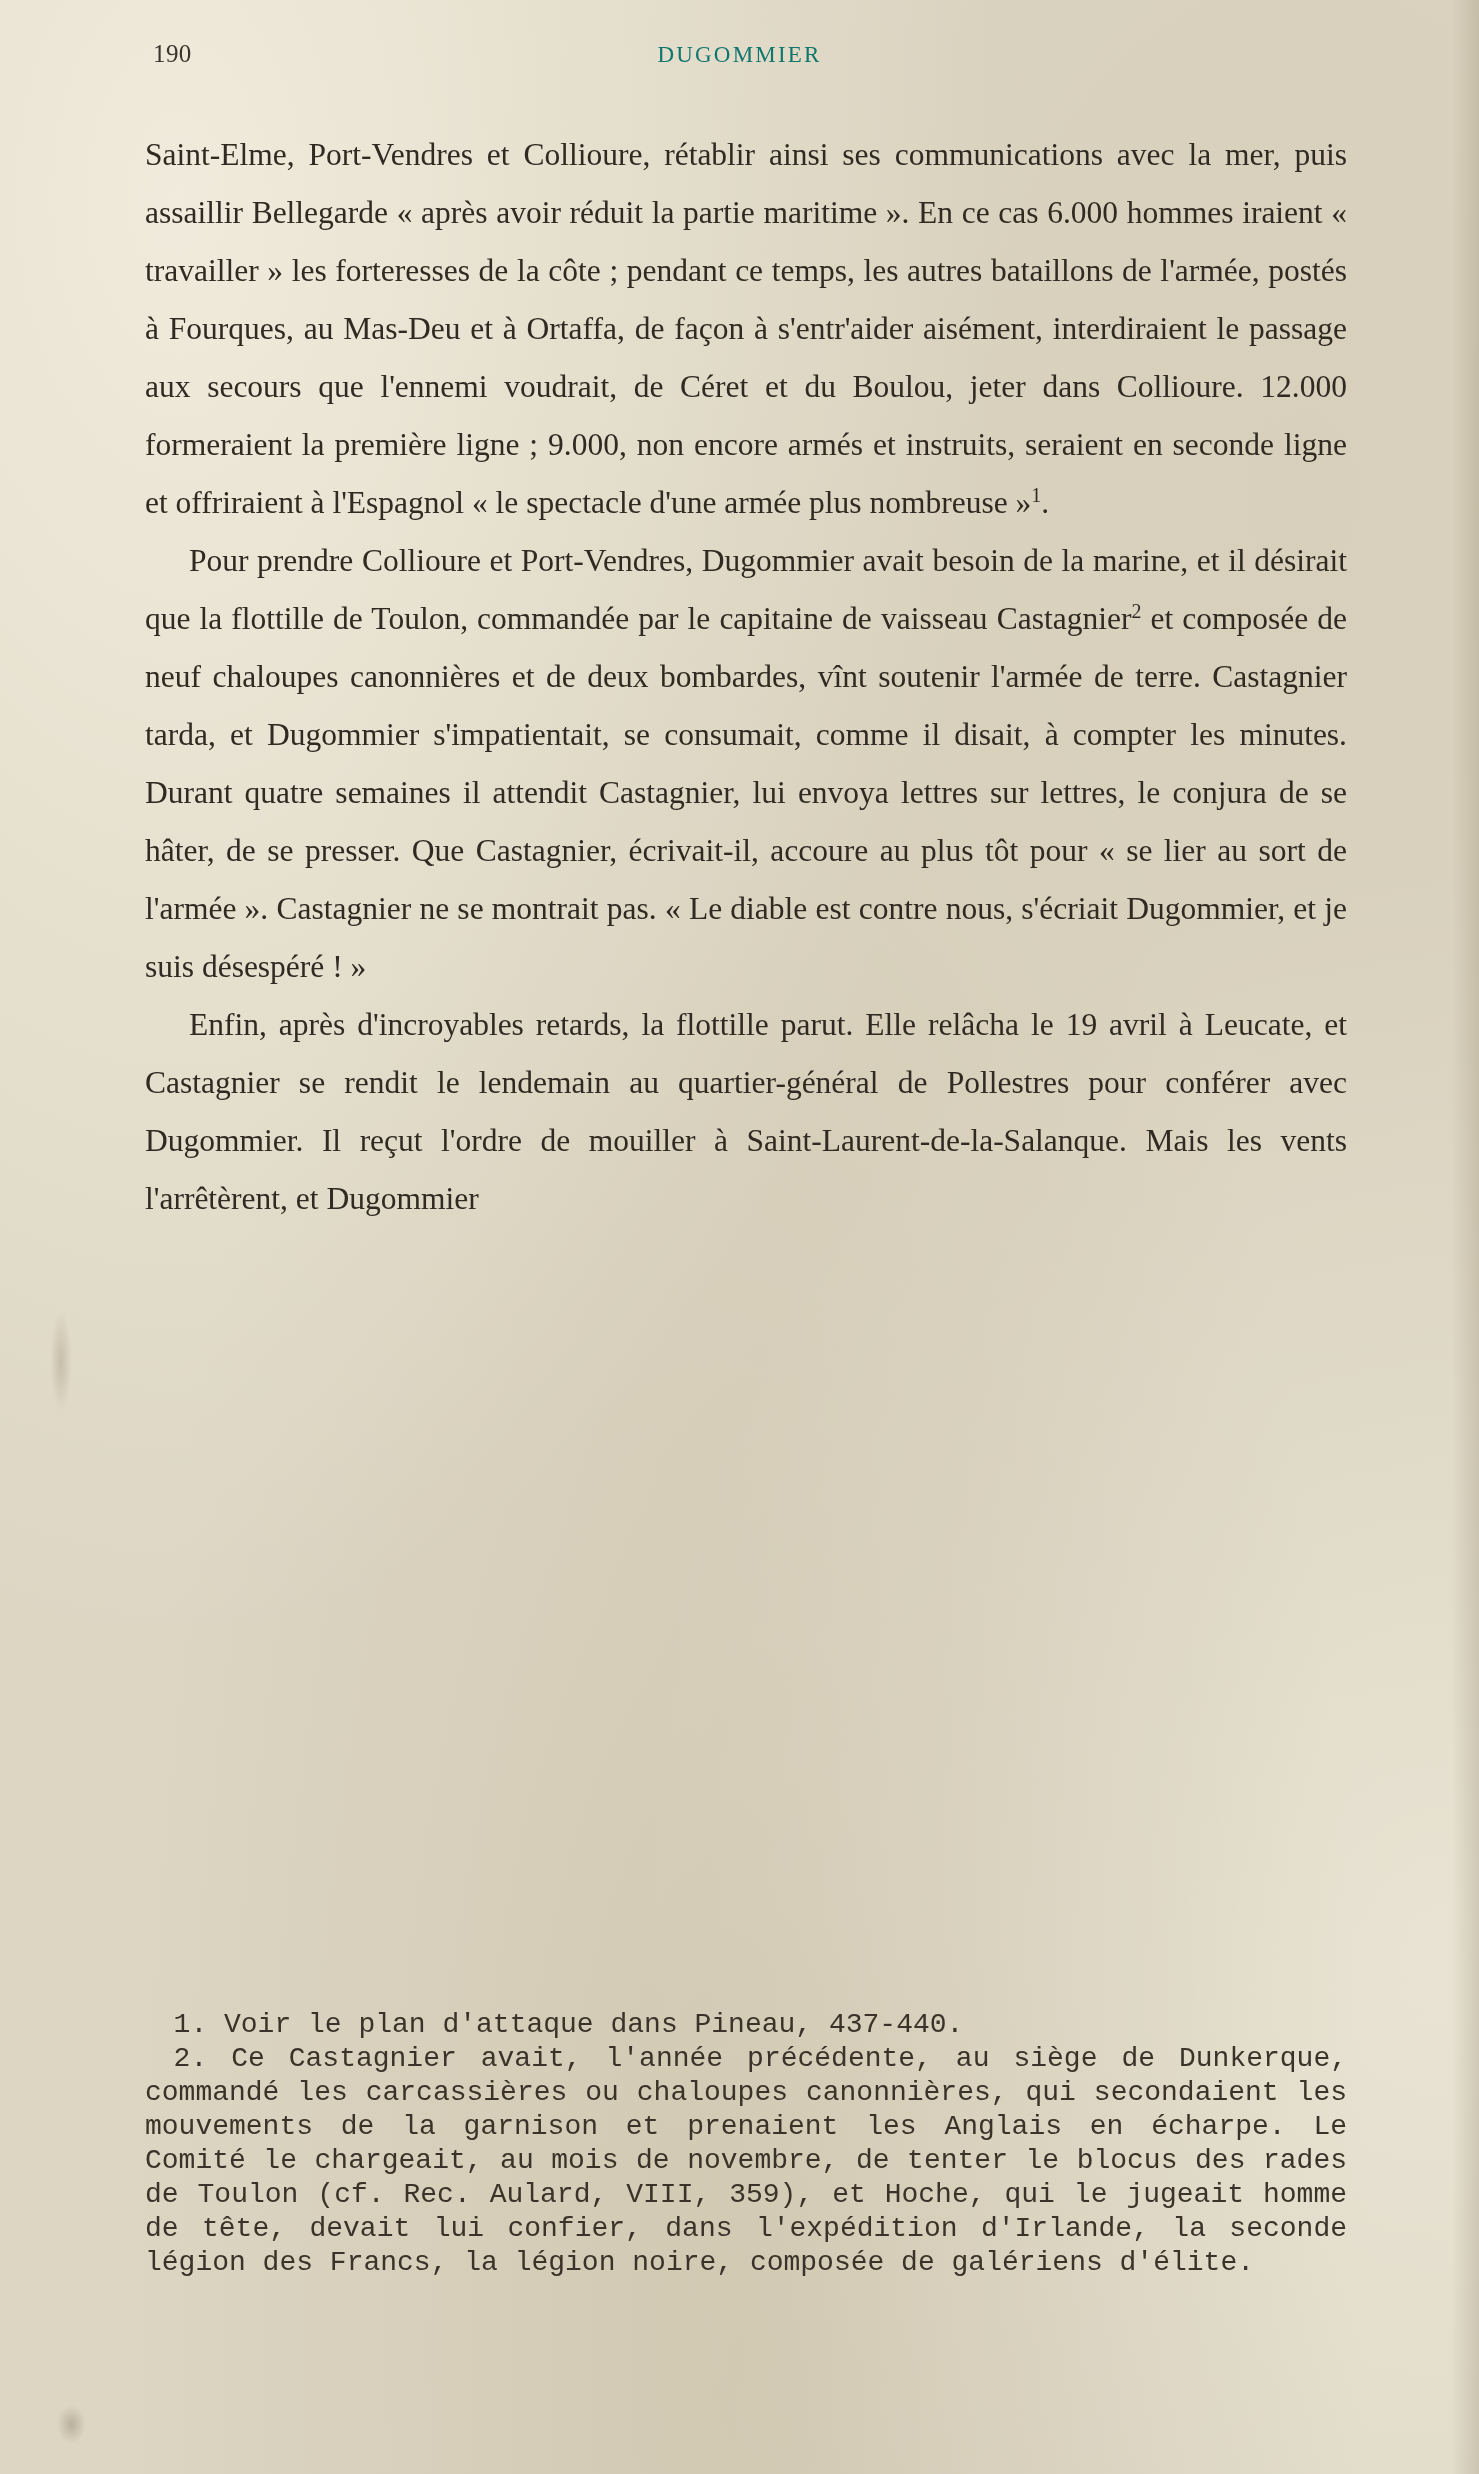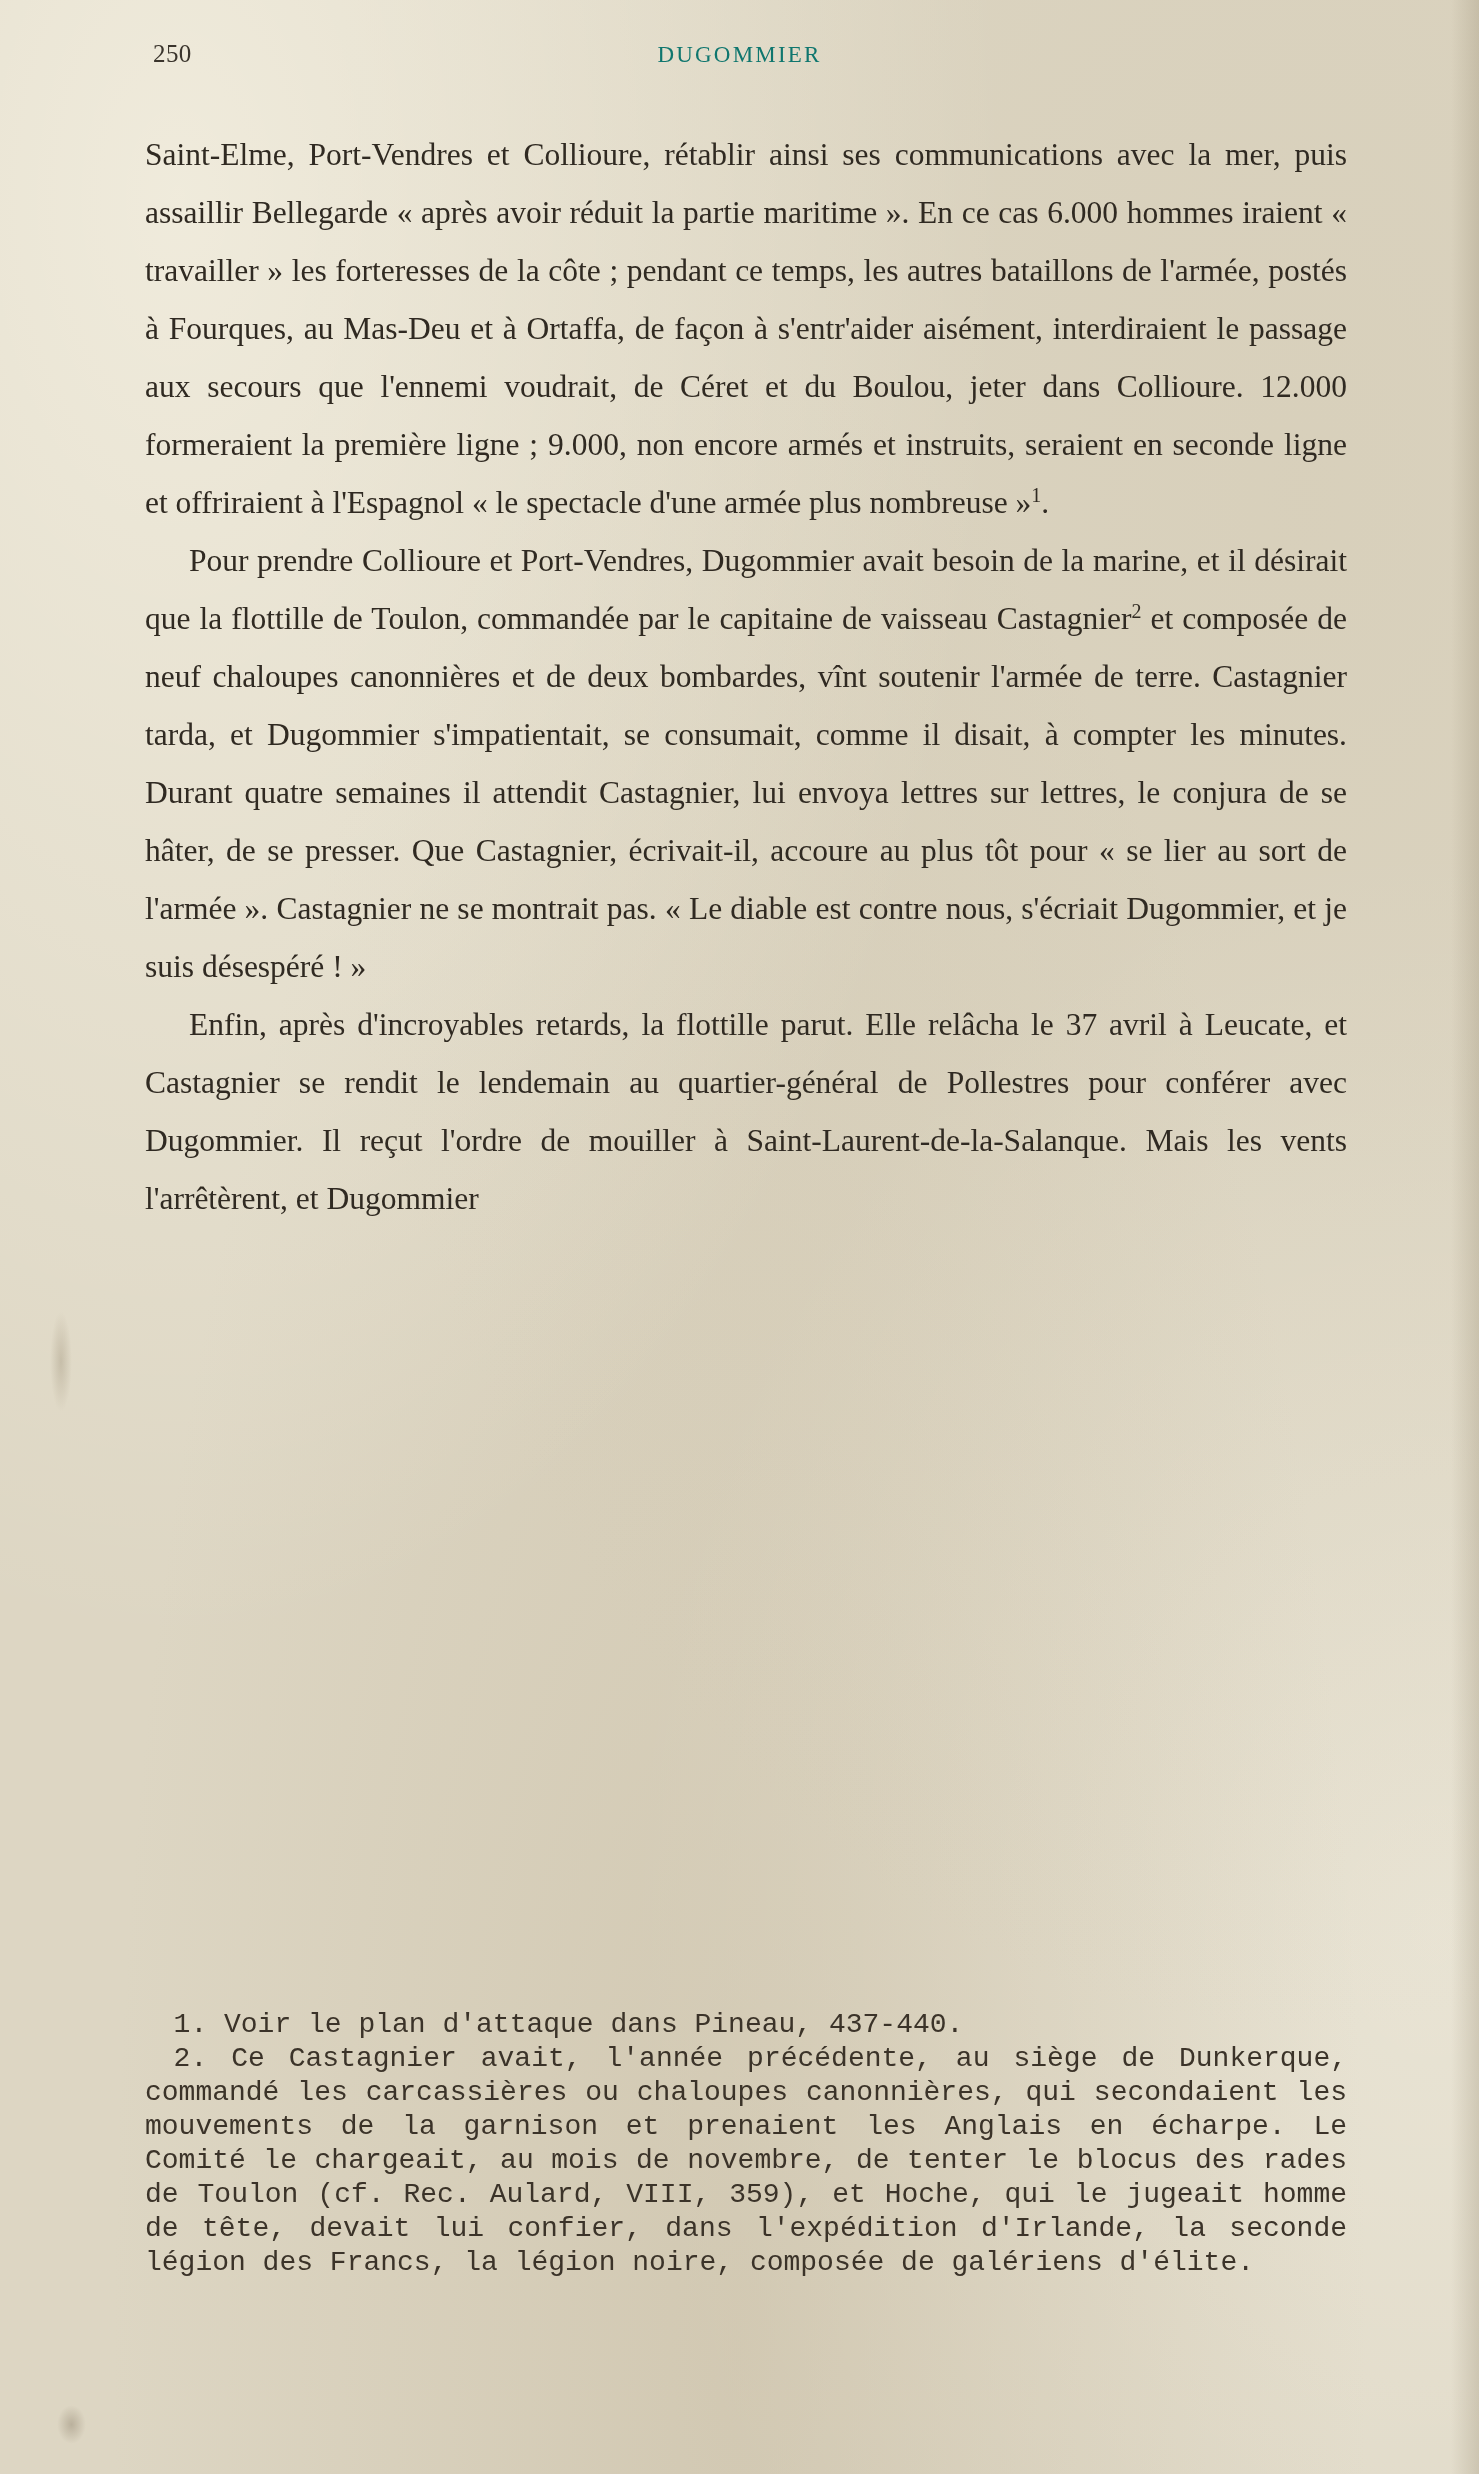--- a/index.html
+++ b/index.html
@@ -123,28 +123,28 @@
   }
 </style>
 </head>
 <body>
 
 <div class="paper-tint"></div>
 
 <div class="page">
 
   <div class="page-header">
-    <div class="folio">250</div>
+    <div class="folio">190</div>
     <div class="running-head">DUGOMMIER</div>
   </div>
 
   <div class="body-text">
     <p><span>Saint-Elme, Port-Vendres et Collioure, rétablir ainsi ses communications avec la mer, puis assaillir Bellegarde « après avoir réduit la partie maritime ». En ce cas 6.000 hommes iraient « travailler » les forteresses de la côte ; pendant ce temps, les autres bataillons de l'armée, postés à Fourques, au Mas-Deu et à Ortaffa, de façon à s'entr'aider aisément, interdiraient le passage aux secours que l'ennemi voudrait, de Céret et du Boulou, jeter dans Collioure. 12.000 formeraient la première ligne ; 9.000, non encore armés et instruits, seraient en seconde ligne et offriraient à l'Espagnol « le spectacle d'une armée plus nombreuse »</span><span class="sup">1</span><span>.</span></p>
     <p class="indent"><span>Pour prendre Collioure et Port-Vendres, Dugommier avait besoin de la marine, et il désirait que la flottille de Toulon, commandée par le capitaine de vaisseau Castagnier</span><span class="sup">2</span><span> et composée de neuf chaloupes canonnières et de deux bombardes, vînt soutenir l'armée de terre. Castagnier tarda, et Dugommier s'impatientait, se consumait, comme il disait, à compter les minutes. Durant quatre semaines il attendit Castagnier, lui envoya lettres sur lettres, le conjura de se hâter, de se presser. Que Castagnier, écrivait-il, accoure au plus tôt pour « se lier au sort de l'armée ». Castagnier ne se montrait pas. « Le diable est contre nous, s'écriait Dugommier, et je suis désespéré ! »</span></p>
-    <p class="indent">Enfin, après d'incroyables retards, la flottille parut. Elle relâcha le 37 avril à Leucate, et Castagnier se rendit le lendemain au quartier-général de Pollestres pour conférer avec Dugommier. Il reçut l'ordre de mouiller à Saint-Laurent-de-la-Salanque. Mais les vents l'arrêtèrent, et Dugommier</p>
+    <p class="indent">Enfin, après d'incroyables retards, la flottille parut. Elle relâcha le 19 avril à Leucate, et Castagnier se rendit le lendemain au quartier-général de Pollestres pour conférer avec Dugommier. Il reçut l'ordre de mouiller à Saint-Laurent-de-la-Salanque. Mais les vents l'arrêtèrent, et Dugommier</p>
   </div>
 
   <div class="footnotes">
     <p class="fn-indent"><span>1.</span> <span>Voir le plan d'attaque dans Pineau, 437-440.</span></p>
     <p class="fn-indent"><span>2.</span> <span>Ce Castagnier avait, l'année précédente, au siège de Dunkerque, commandé les carcassières ou chaloupes canonnières, qui secondaient les mouvements de la garnison et prenaient les Anglais en écharpe. Le Comité le chargeait, au mois de novembre, de tenter le blocus des rades de Toulon (cf. Rec. Aulard, VIII, 359), et Hoche, qui le jugeait homme de tête, devait lui confier, dans l'expédition d'Irlande, la seconde légion des Francs, la légion noire, composée de galériens d'élite.</span></p>
   </div>
 
   <div class="smudge-left"></div>
   <div class="smudge-bottom"></div>
   <div class="edge-shadow"></div>

